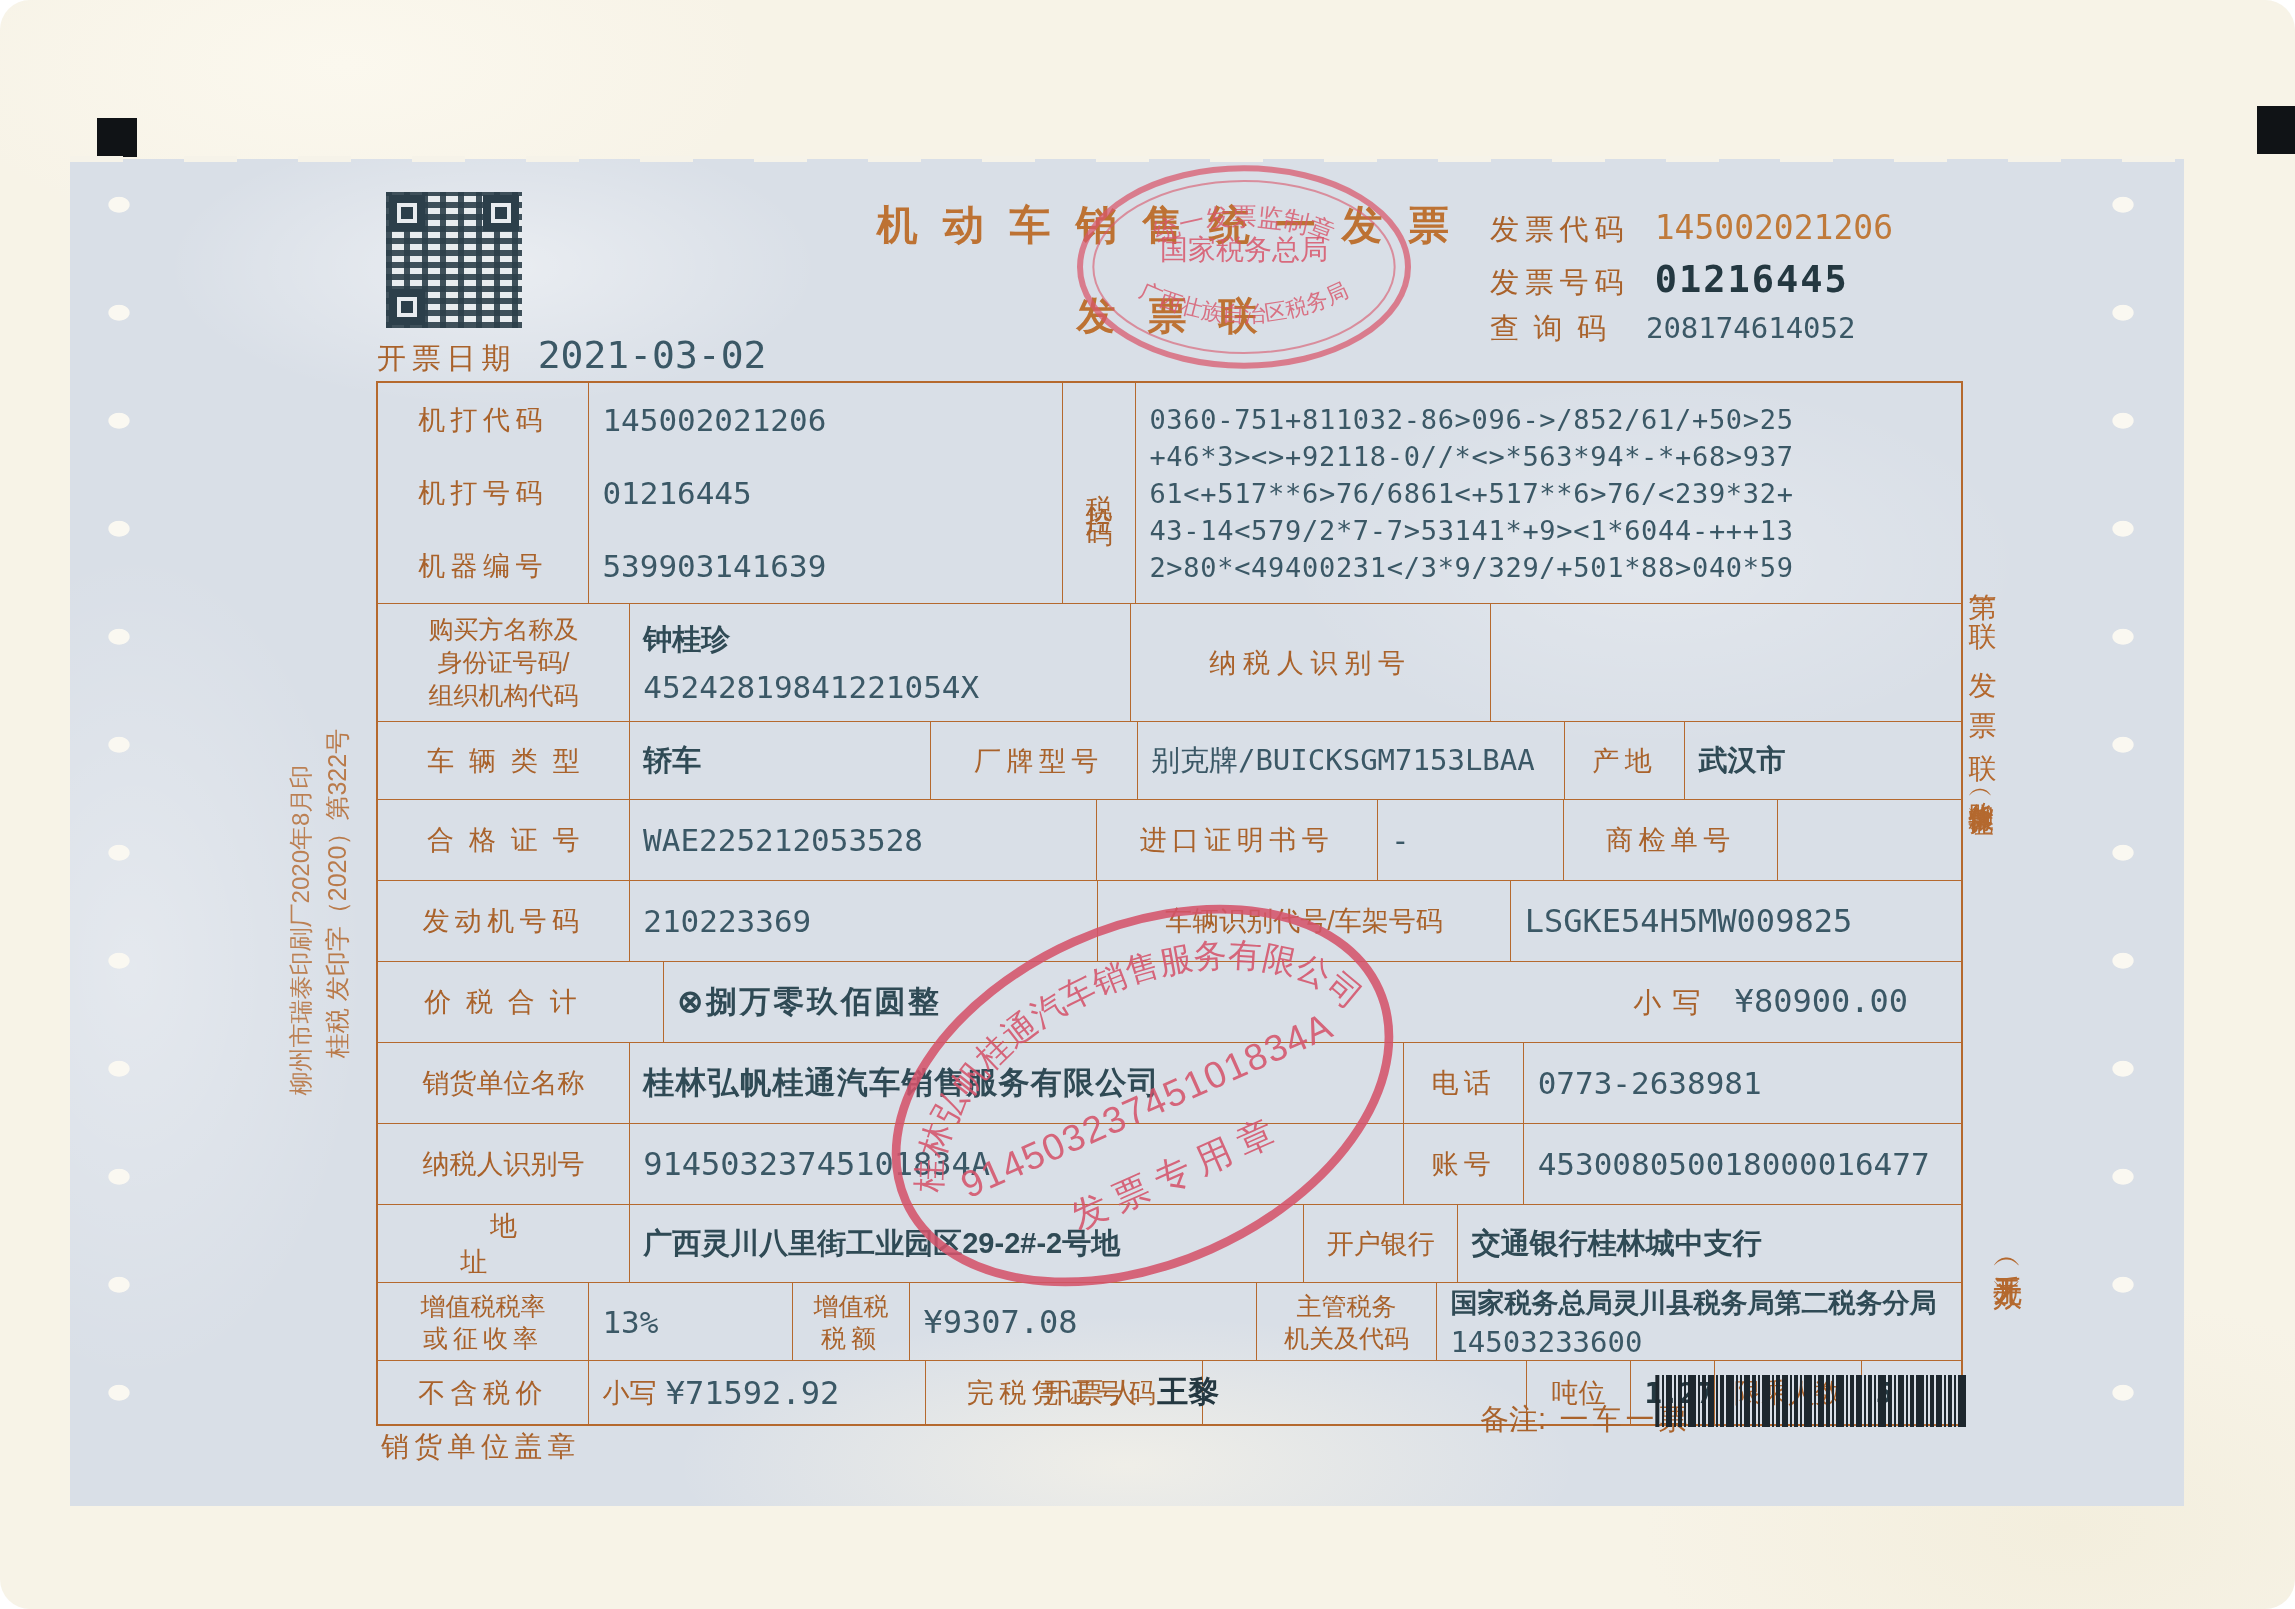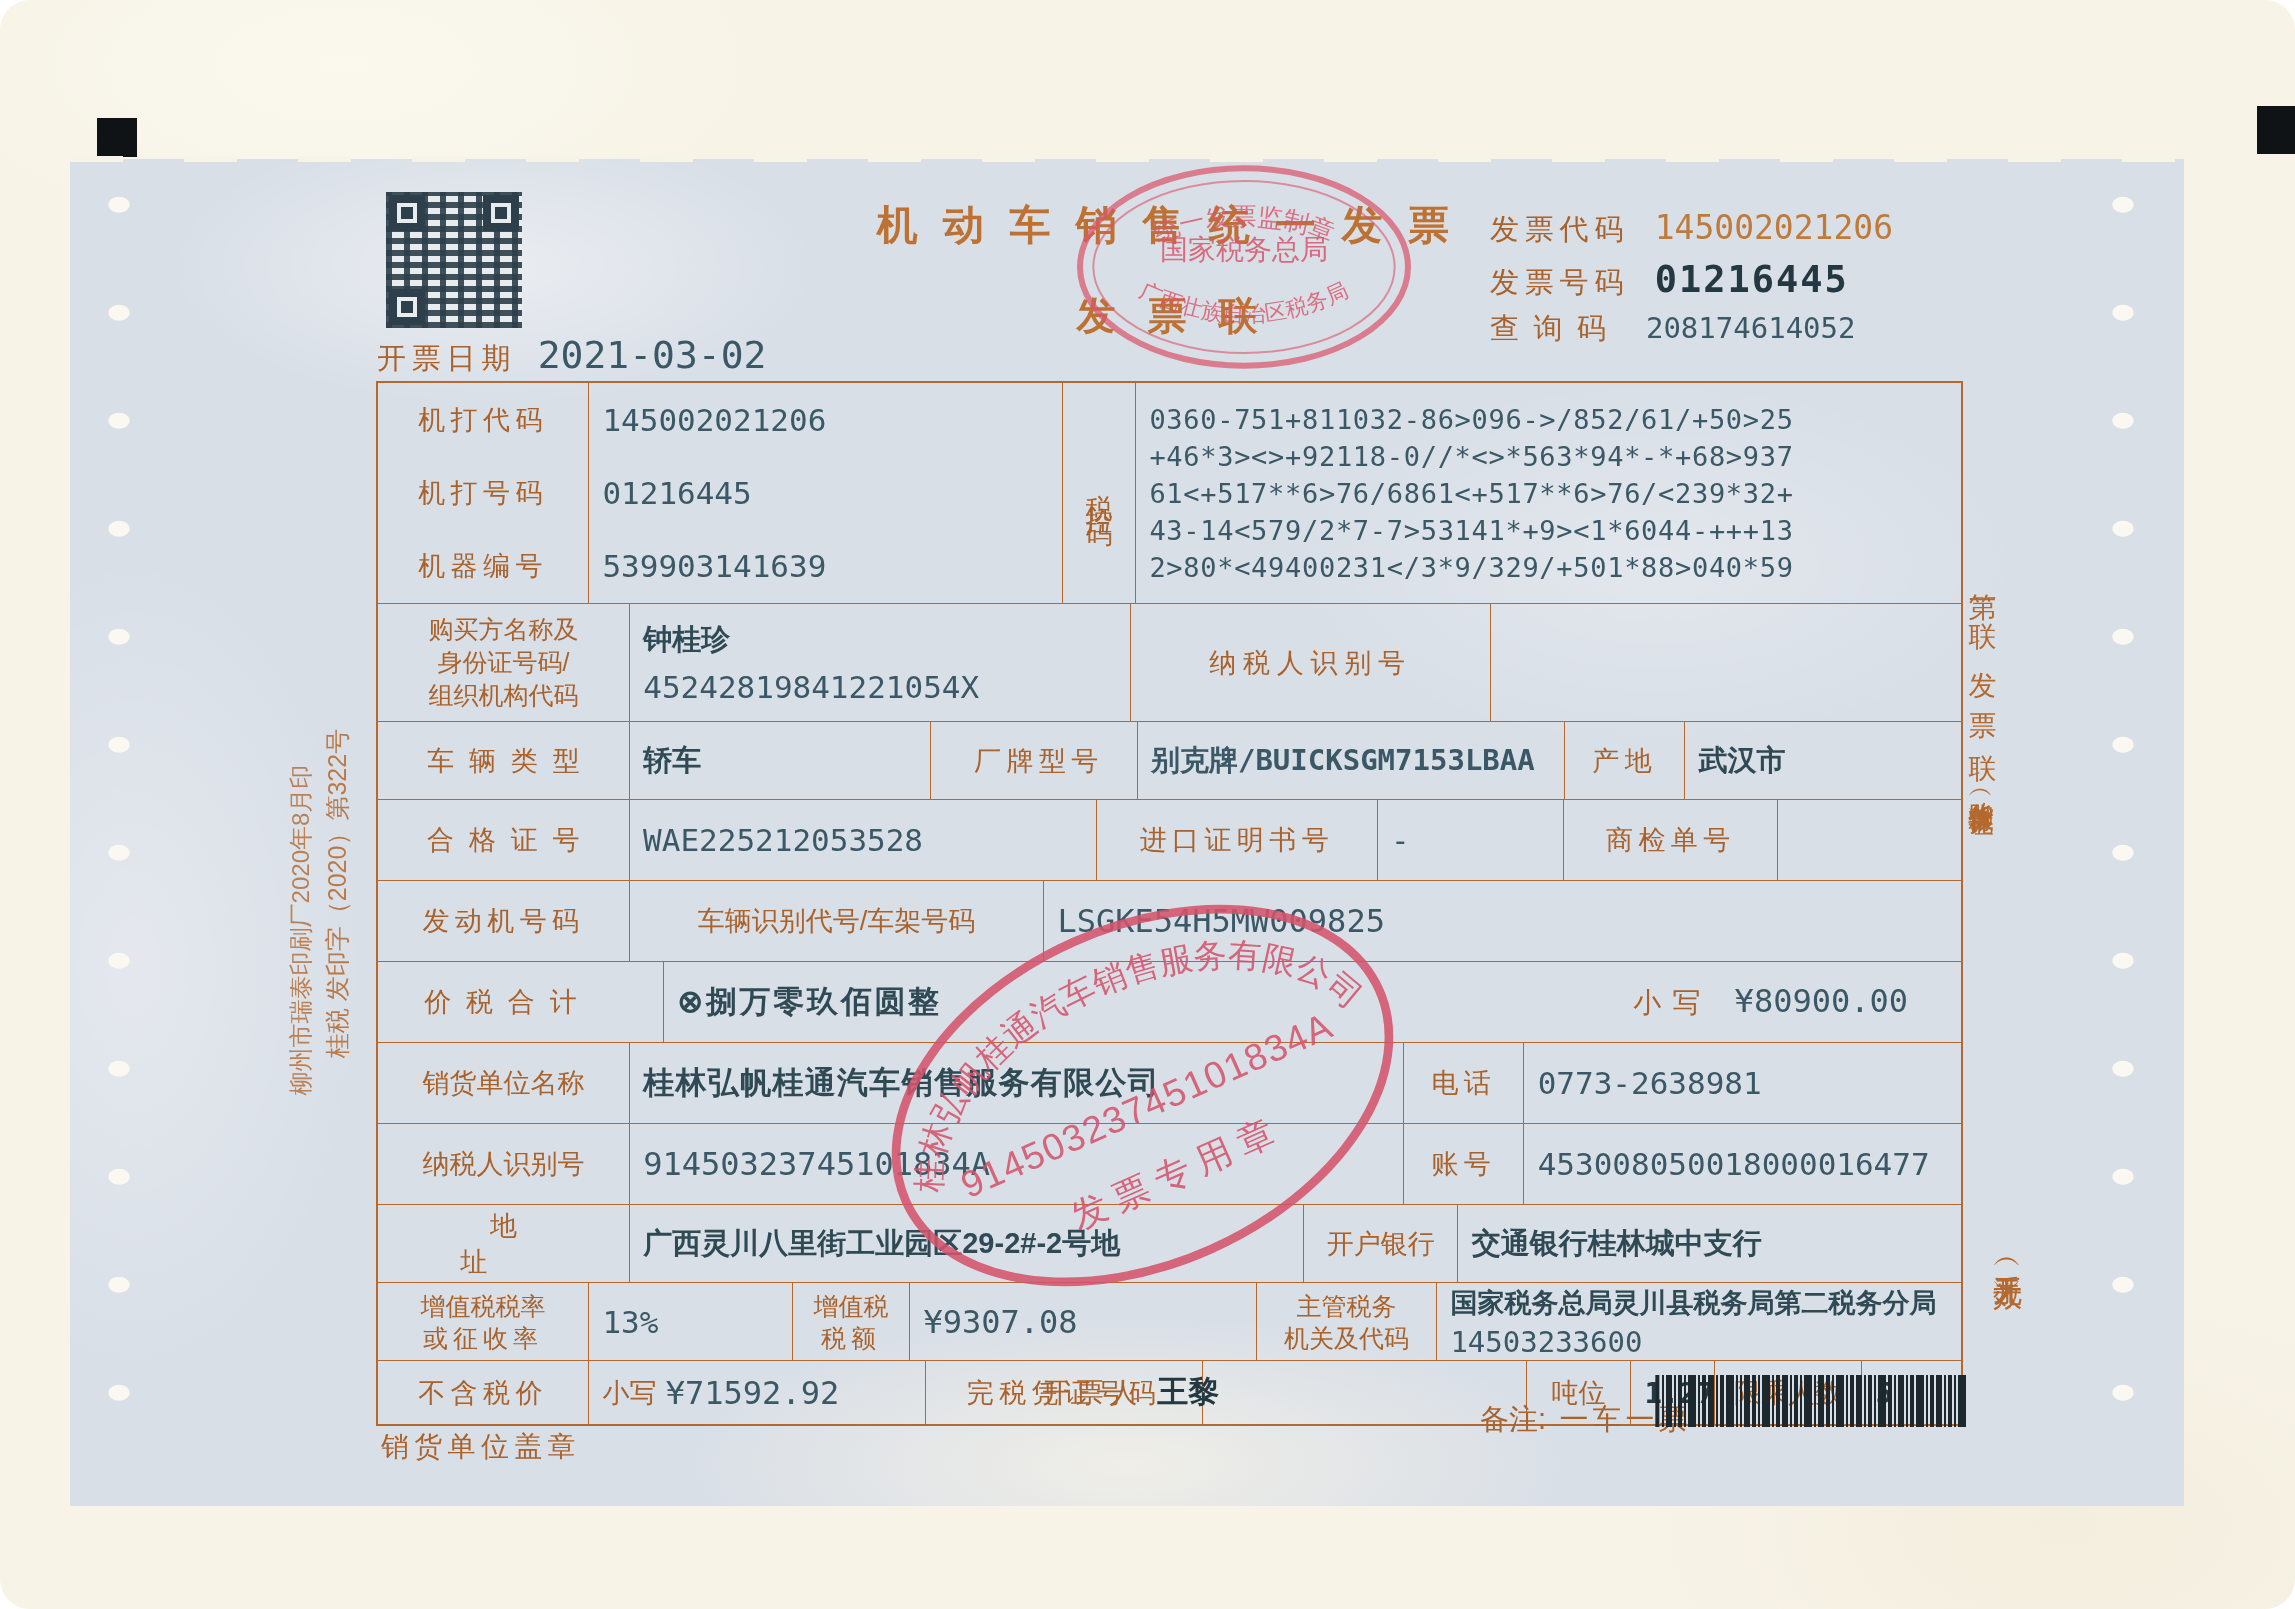--- a/index.html
+++ b/index.html
@@ -145,21 +145,21 @@
       <div class="c lc lbl f40" style="flex-basis:251px;">
           <span class="ls4">车辆类型</span>
         </div>
       <div class="c" style="flex-basis:301px;">
           <span class="f44" style="color:#2f4a55;font-weight:bold;">轿车</span>
         </div>
       <div class="c lc lbl f40" style="flex-basis:207px;padding-left:24px;">
           <span class="ls2">厂牌型号</span>
         </div>
       <div class="c" style="flex-basis:428px;">
-          <span class="val f44" style="font-weight:bold;">别克牌/BUICKSGM7153LBAA</span>
+          <span class="val f44" style="font-weight:normal;">别克牌/BUICKSGM7153LBAA</span>
         </div>
       <div class="c lc lbl f40" style="flex-basis:120px;">
           <span class="ls2">产地</span>
         </div>
       <div class="c" style="flex-basis:277px;">
           <span class="f44" style="color:#2f4a55;font-weight:bold;">武汉市</span>
         </div>
     </div>
 
     <div class="row" style="height:80px;">
@@ -179,20 +179,23 @@
           <span class="ls2">商检单号</span>
         </div>
       <div class="c" style="flex-basis:184px;">
           <span class="val f46"></span>
         </div>
     </div>
 
     <div class="row" style="height:80px;">
       <div class="c lc lbl f40" style="flex-basis:251px;">
           <span class="ls2">发动机号码</span>
+        </div>
+      <div class="c" style="flex-basis:468px;">
+          <span class="val f46">210223369</span>
         </div>
       <div class="c lc lbl f40" style="flex-basis:414px;">
           <span>车辆识别代号/车架号码</span>
         </div>
       <div class="c" style="flex-basis:451px;">
           <span class="val f48">LSGKE54H5MW009825</span>
         </div>
     </div>
 
     <div class="row" style="height:80px;gap:40px;">

